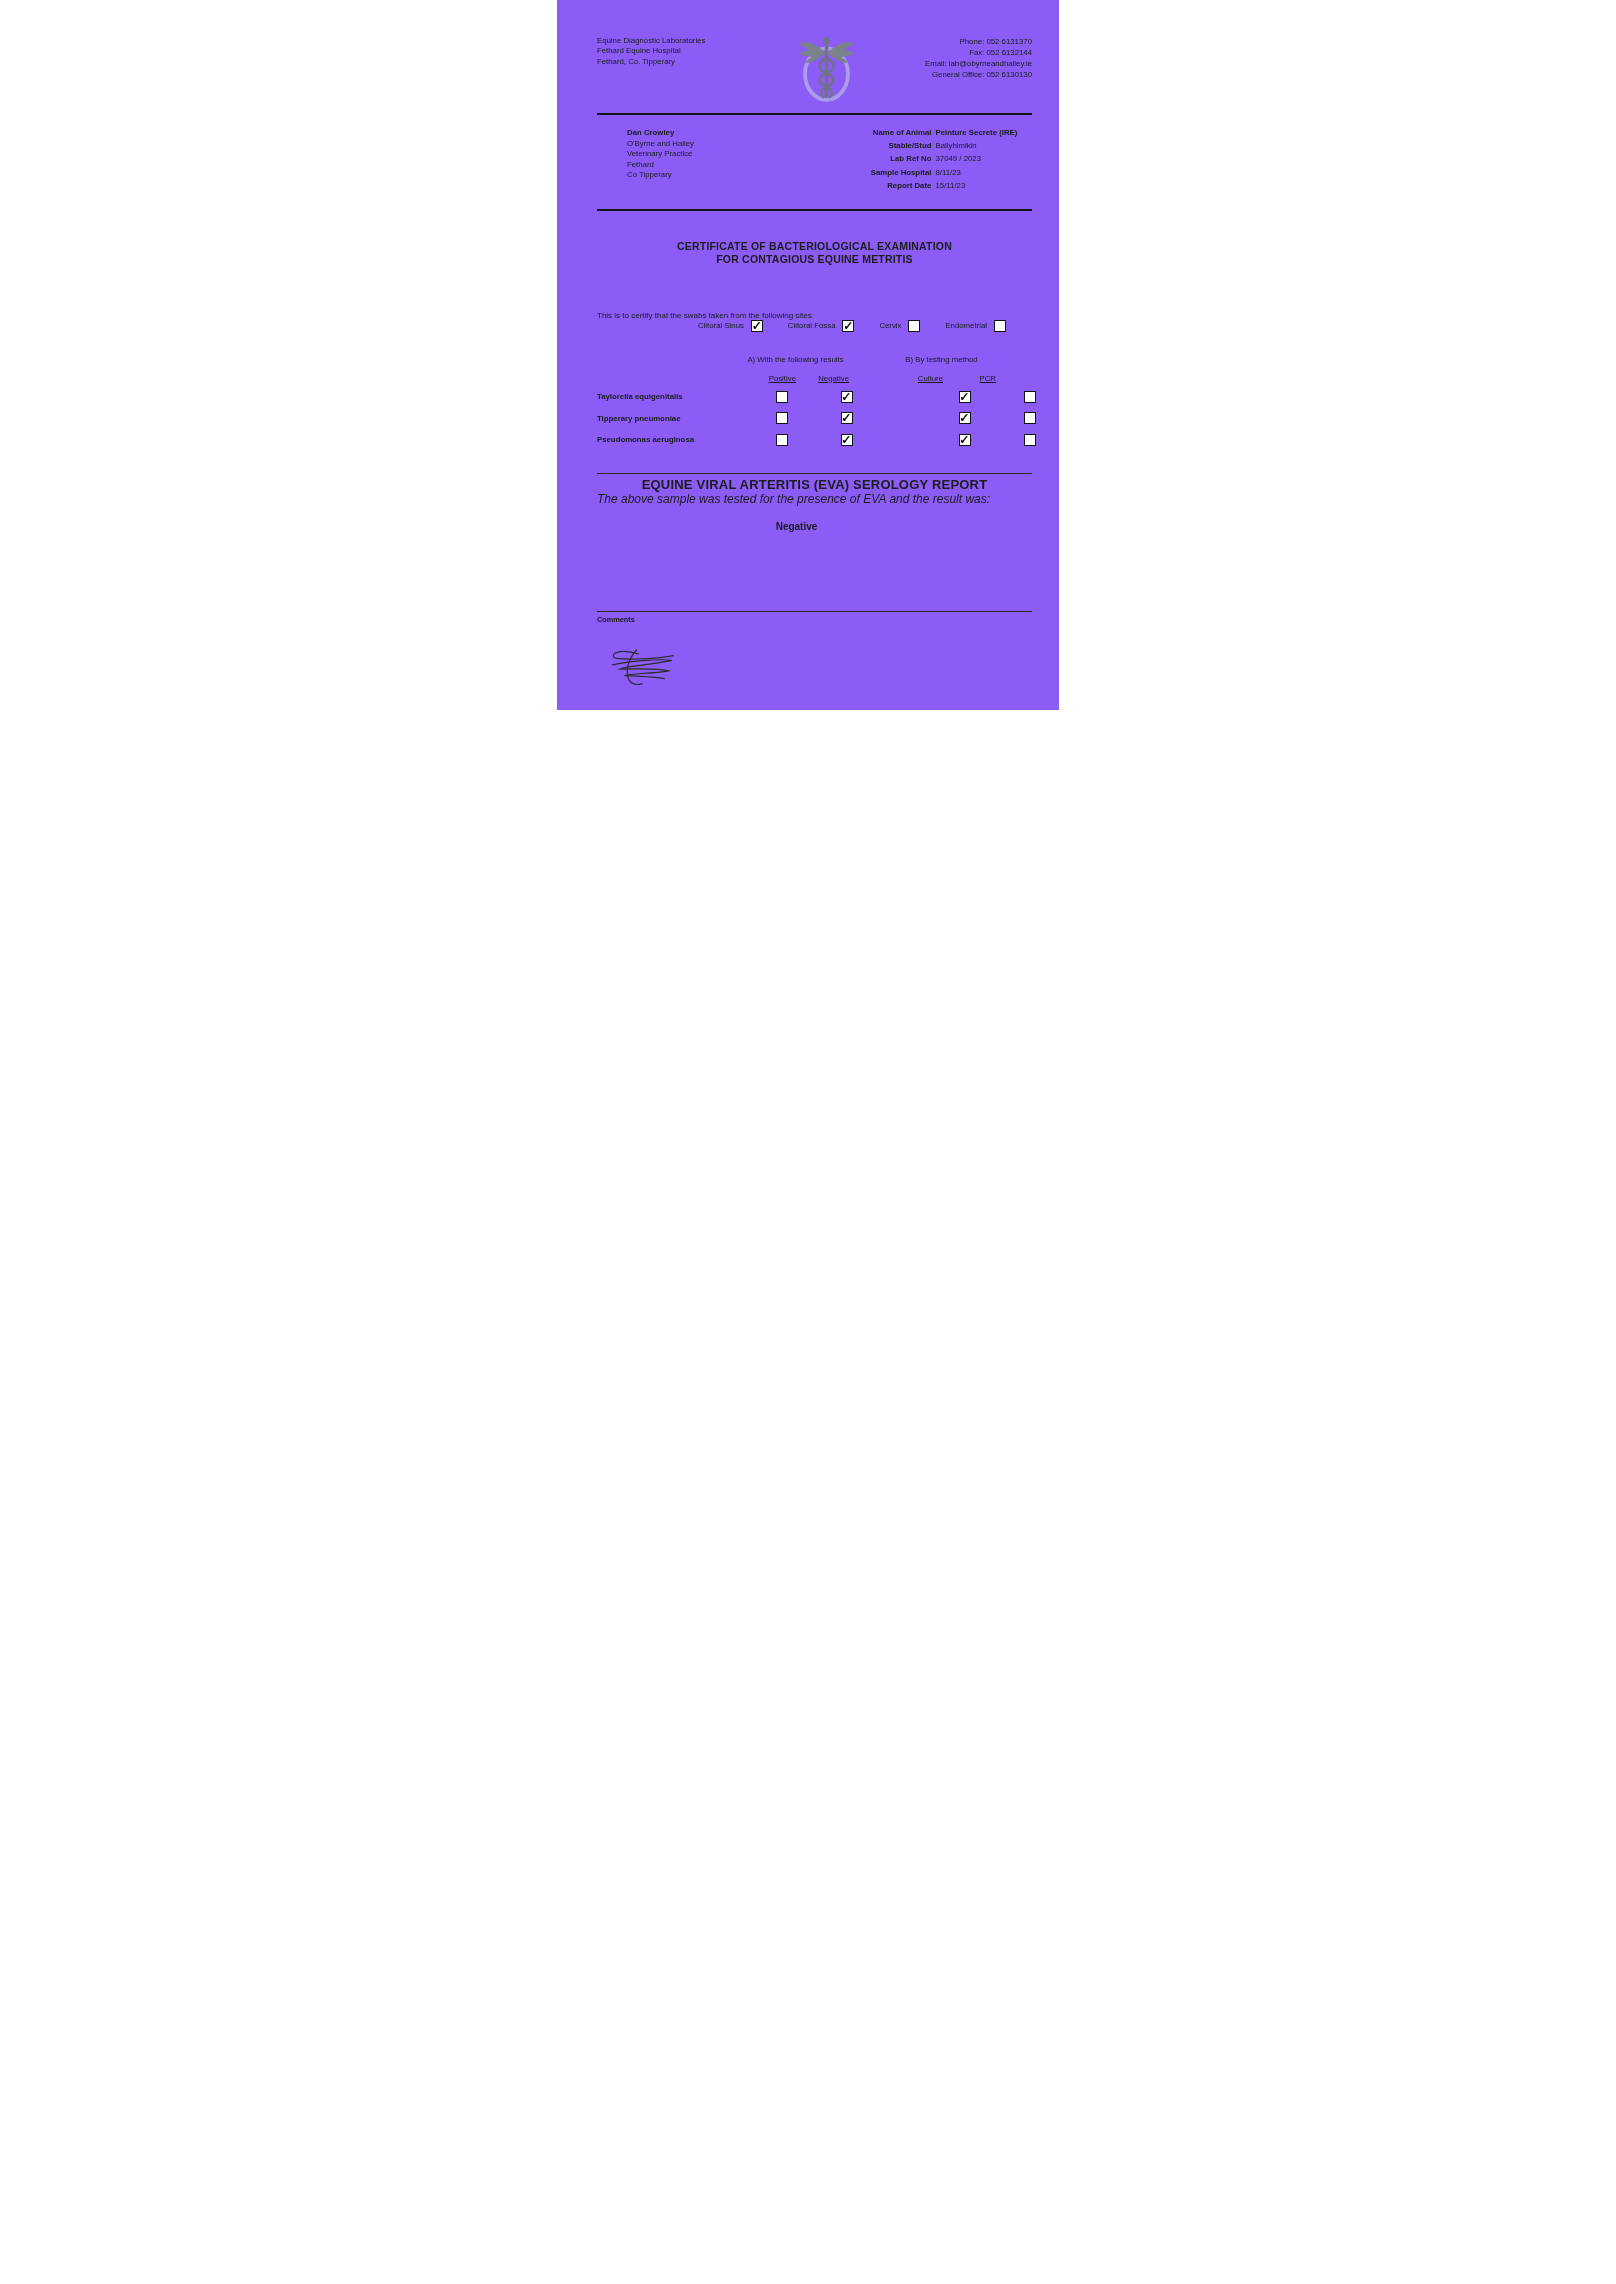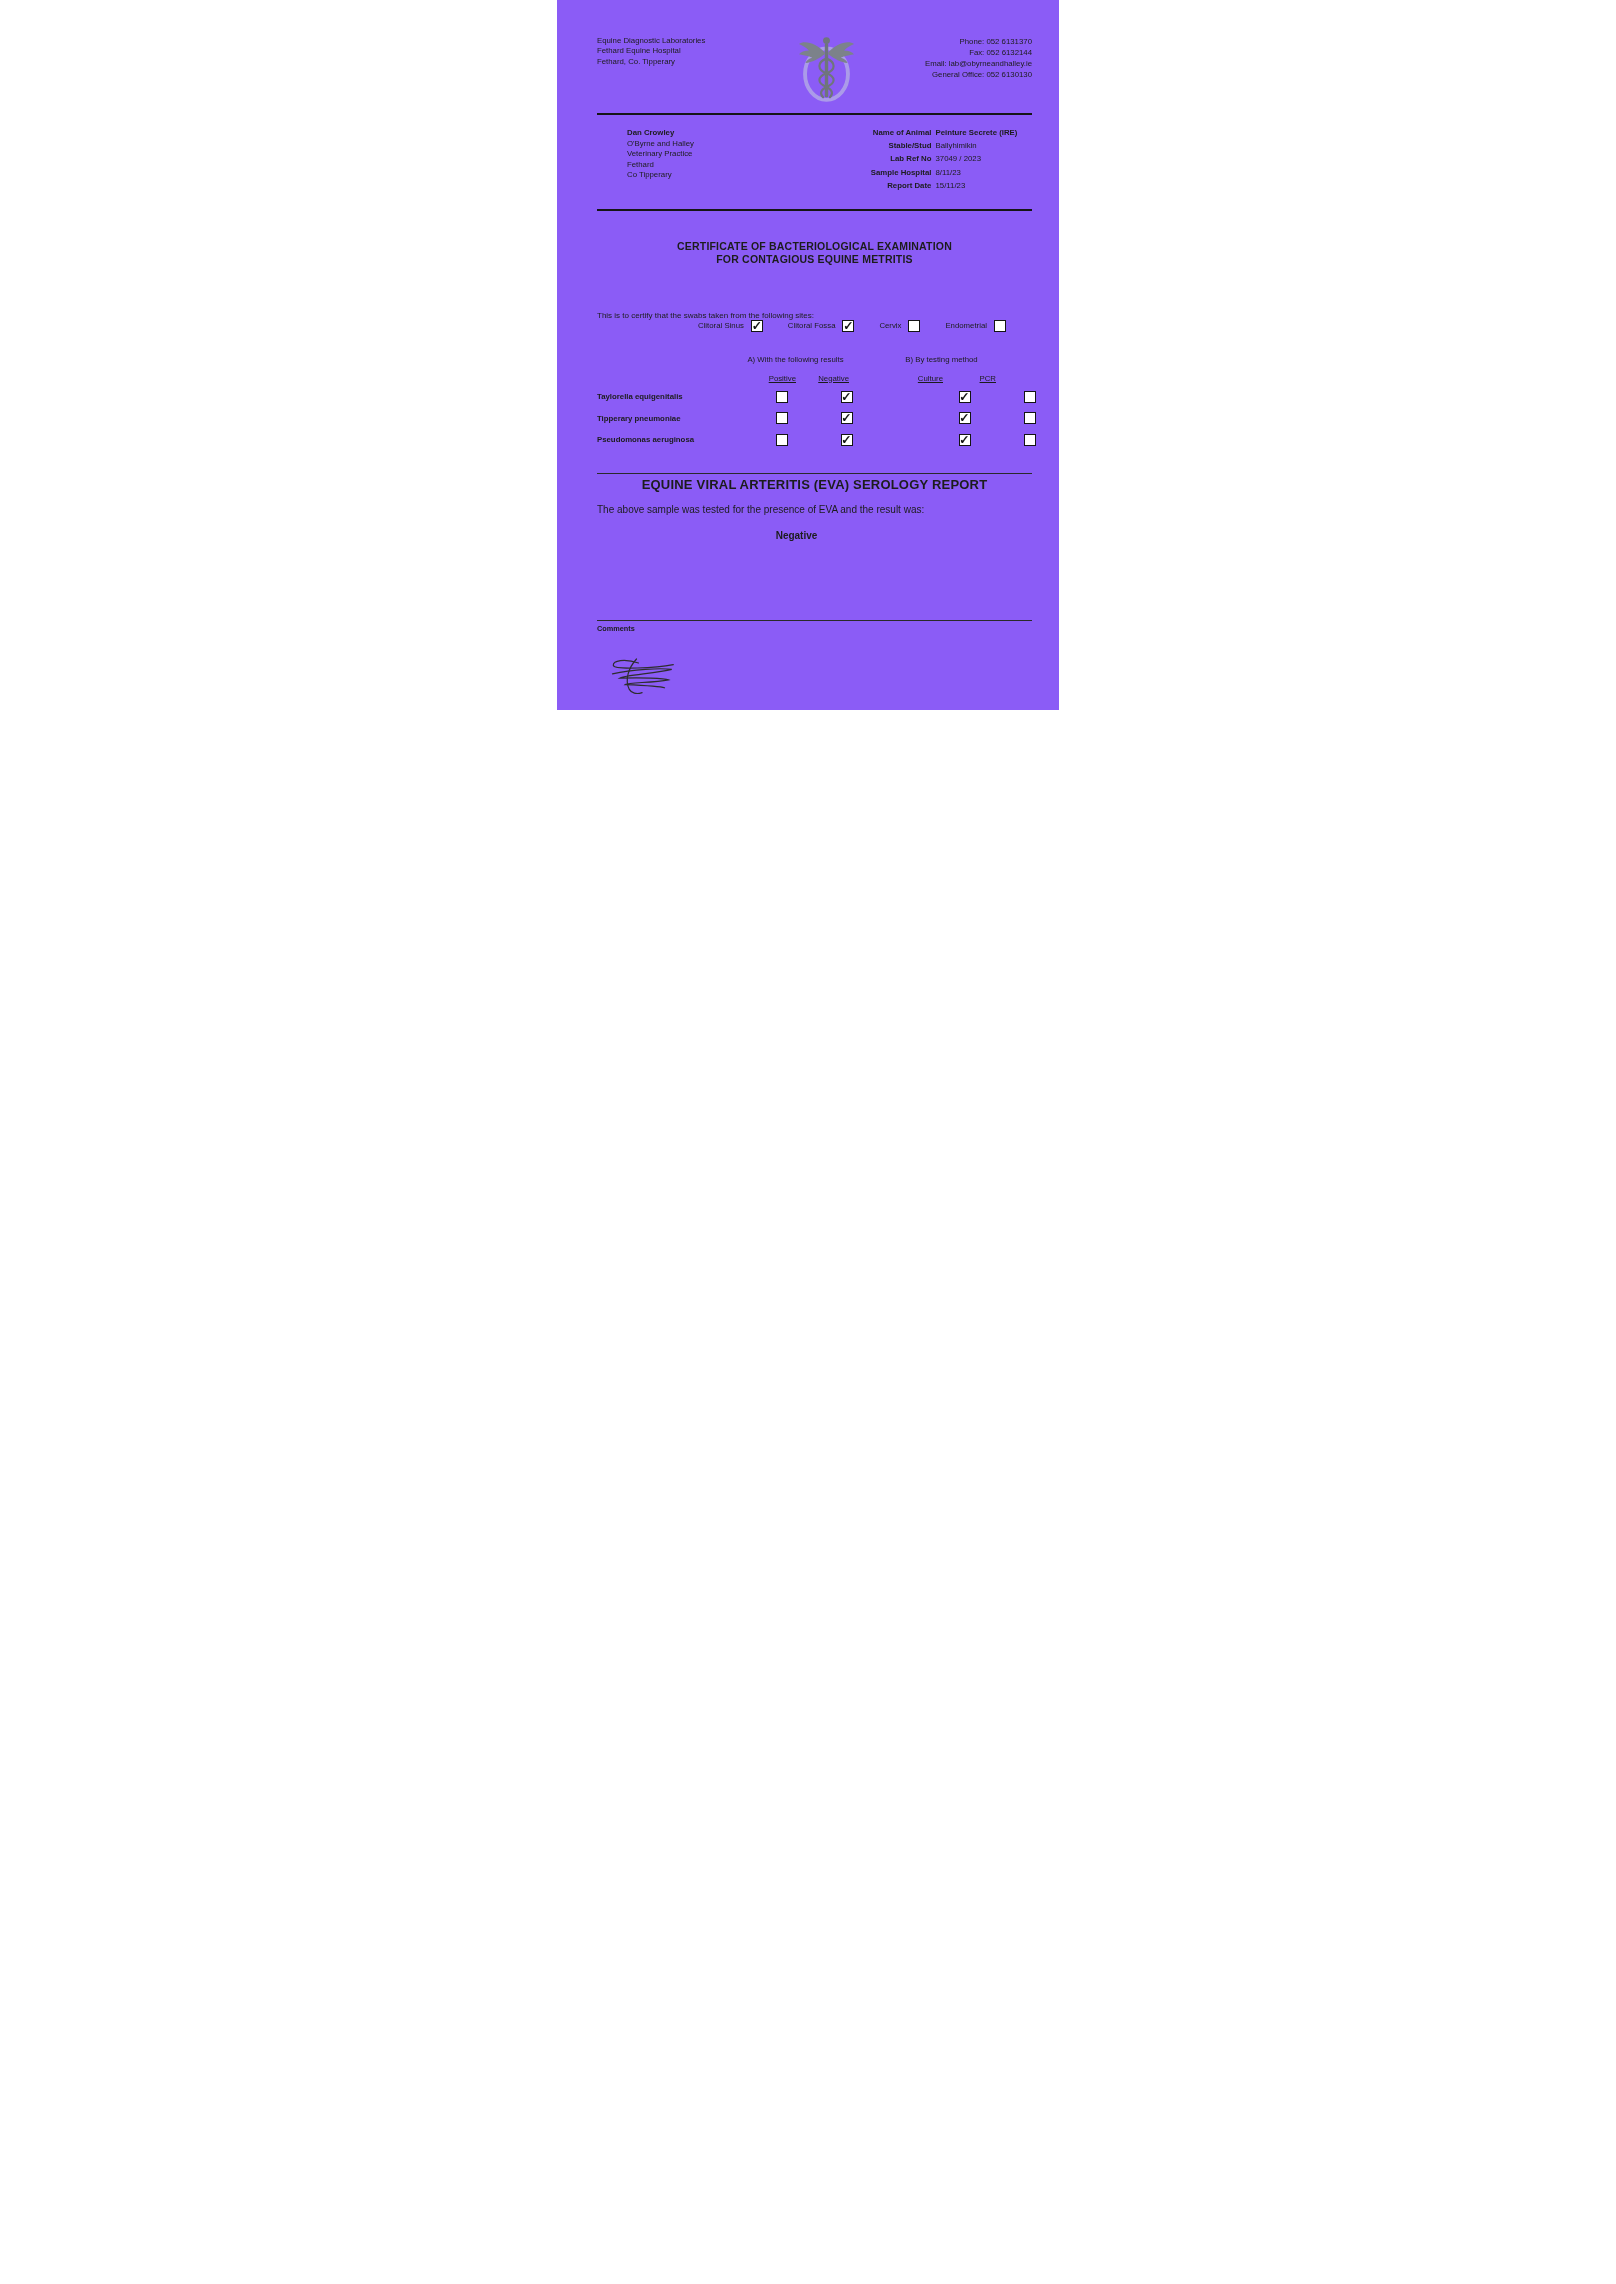--- a/index.html
+++ b/index.html
@@ -43,21 +43,21 @@
   .col-pair{width:105px;flex:0 0 auto;text-align:center;}
   .col-gap{width:41px;flex:0 0 auto;}
   .col-head{width:53px;flex:0 0 auto;text-align:right;text-decoration:underline;}
   .group-row{margin-bottom:10px;}
   .subhead-row{margin-bottom:6.4px;}
   .data-row{margin-bottom:6px;height:15.5px;gap:12px;}
   .row-name{font-weight:700;}
   
   .eva-rule{margin-top:25.6px;}
   .eva-title{margin-top:3.7px;text-align:center;font-size:13px;font-weight:700;letter-spacing:0.2px;}
-  .eva-text{margin-top:12px;font-size:10px;}
+  .eva-text{font-size:12px;font-style:italic;}
   .eva-result{margin-top:14.6px;font-size:10px;font-weight:700;text-align:center;transform:translateX(-18px);}
   
   .comments-rule{margin-top:79px;}
   .comments-label{margin-top:3.2px;font-size:7.3px;font-weight:700;}
   .signature{margin-top:22px;margin-left:2.7px;}
 </style>
 </head>
 <body>
 
 <div class="page">

